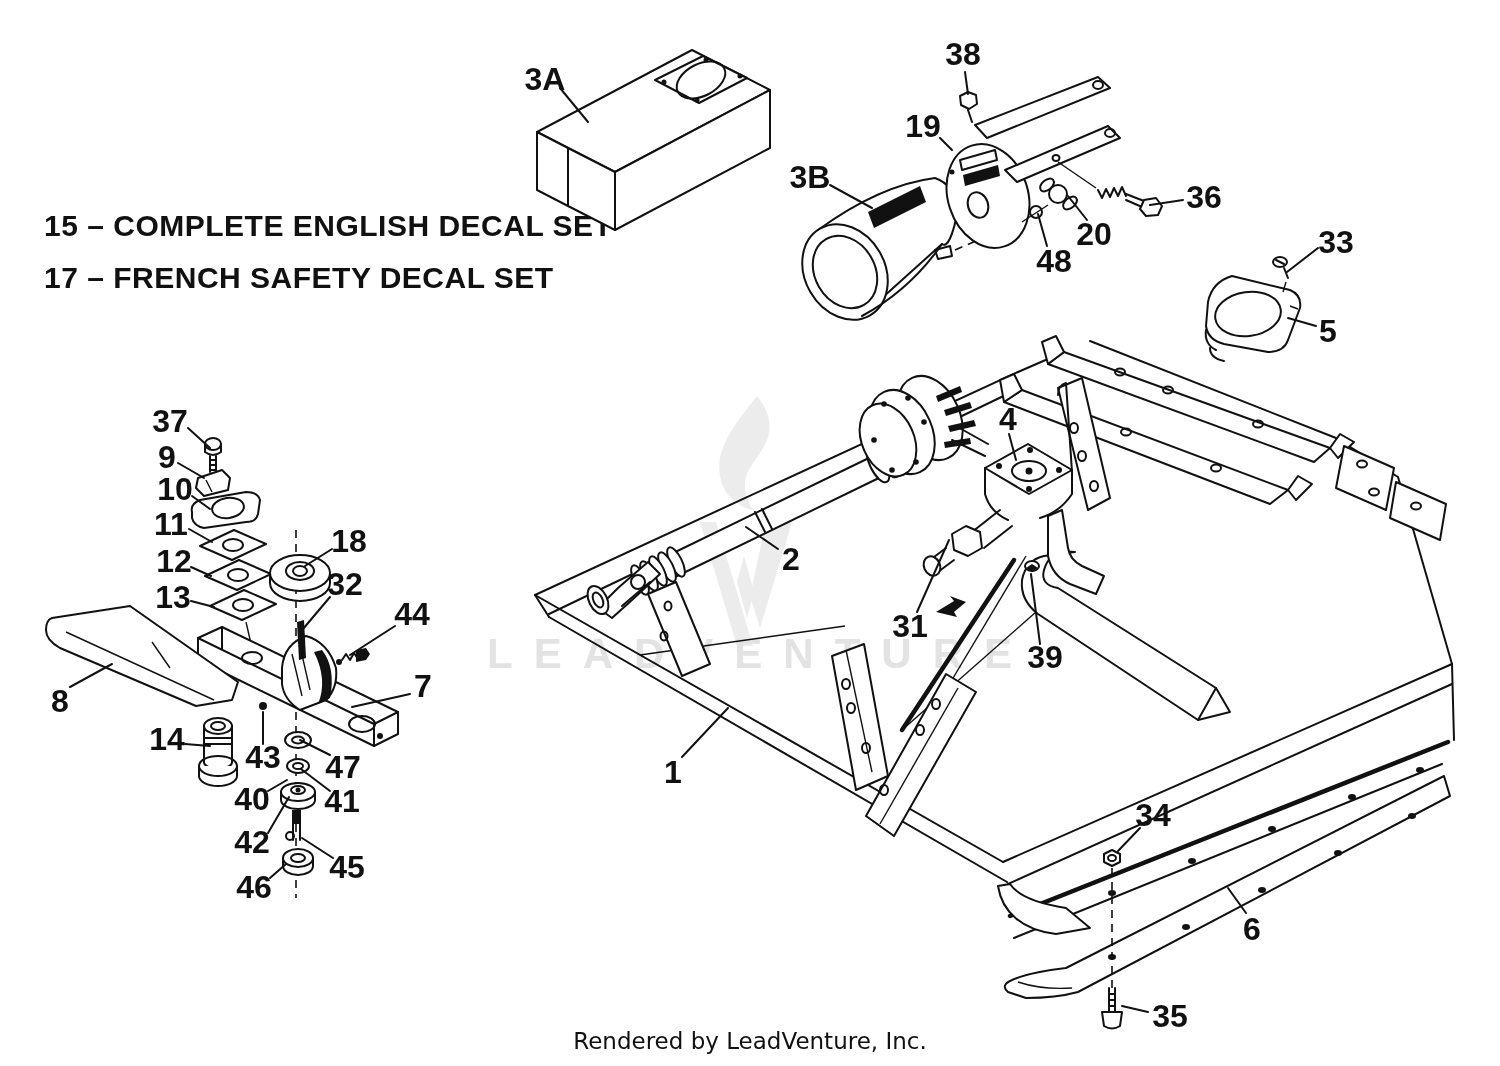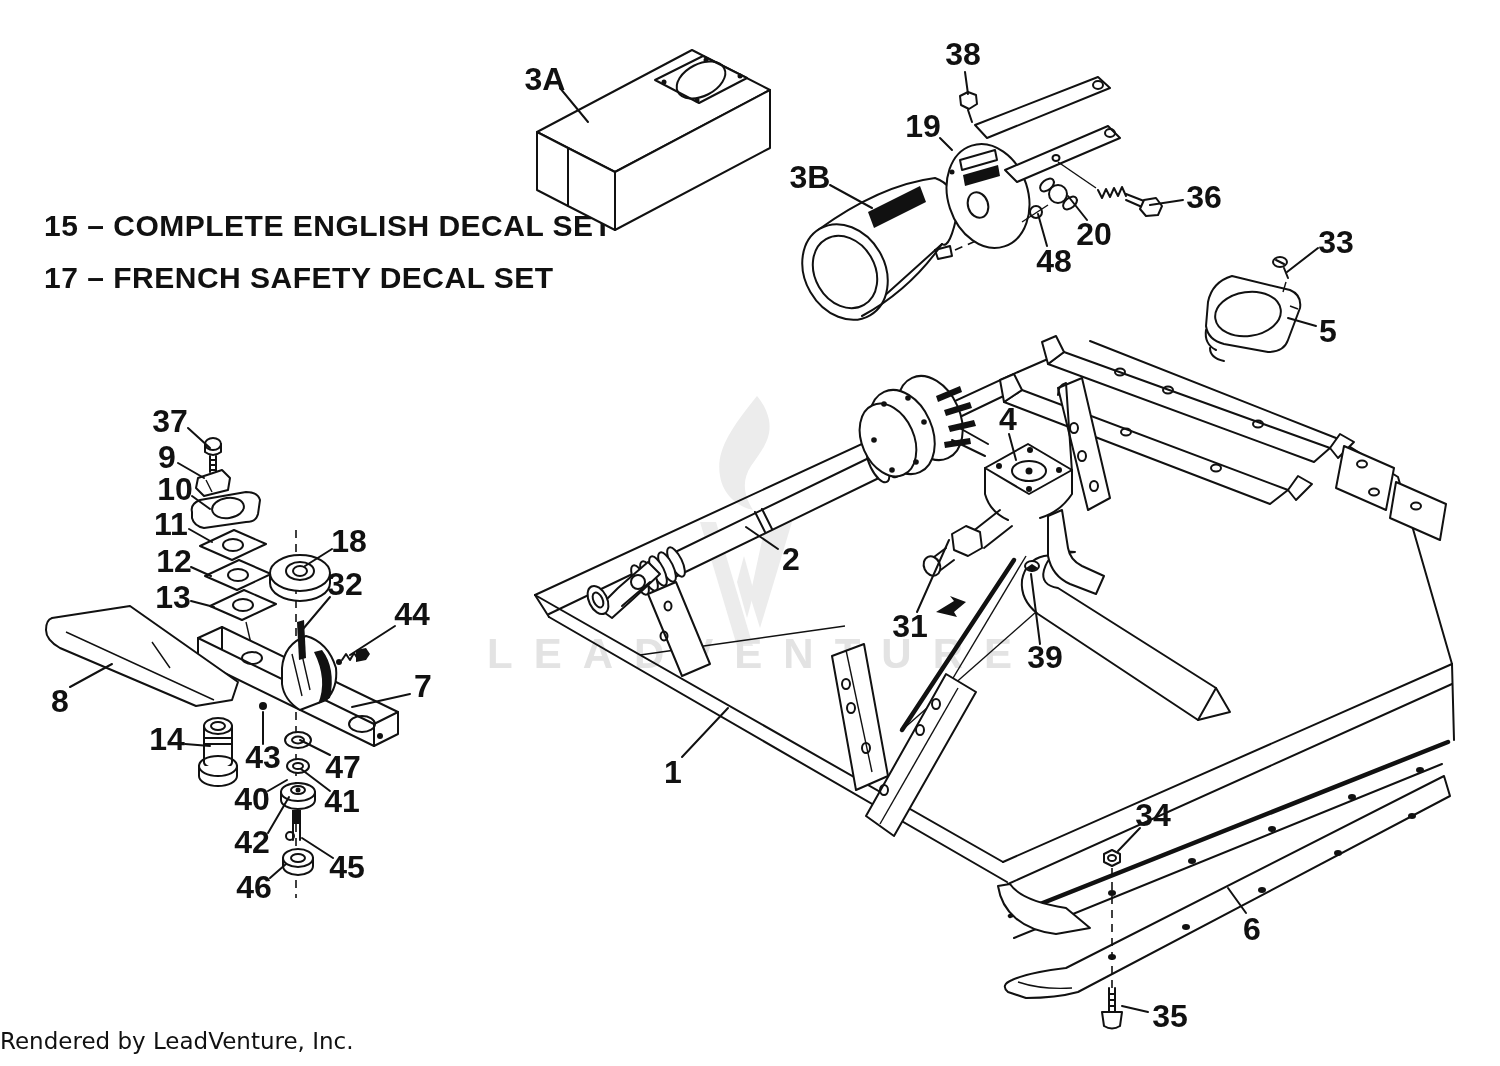--- a/index.html
+++ b/index.html
@@ -1,21 +1,21 @@
 <!DOCTYPE html>
 <html><head>
 <meta charset="utf-8">
 <style>
   html,body{margin:0;padding:0;background:#fff;}
   .page{position:relative;width:1500px;height:1066px;background:#ffffff;overflow:hidden;
         font-family:"Liberation Sans",sans-serif;}
   .legend{position:absolute;left:24px;top:200px;margin-left:20px;}
   .legend-line{font-size:30px;font-weight:bold;color:#111;line-height:52px;white-space:pre;
                letter-spacing:0.5px;}
-  .footer{position:absolute;left:0;top:1028px;width:100%;text-align:left;
+  .footer{position:absolute;left:0;top:1028px;width:100%;text-align:center;
           font-family:"DejaVu Sans",sans-serif;font-size:23px;color:#111;}
   svg{position:absolute;left:0;top:0;}
   .s{fill:none;stroke:#111;stroke-width:2;stroke-linejoin:round;stroke-linecap:round;}
   .sw{fill:#fff;stroke:#111;stroke-width:2;stroke-linejoin:round;stroke-linecap:round;}
   .hv{fill:none;stroke:#111;stroke-width:4.5;stroke-linejoin:round;stroke-linecap:round;}
   .blk{fill:#111;stroke:none;}
   .dash{fill:none;stroke:#111;stroke-width:1.6;stroke-dasharray:8 6;}
   .thin{fill:none;stroke:#111;stroke-width:1.4;}
   .wm{fill:#e3e3e3;}
   .wmlogo{fill:#ececec;}

